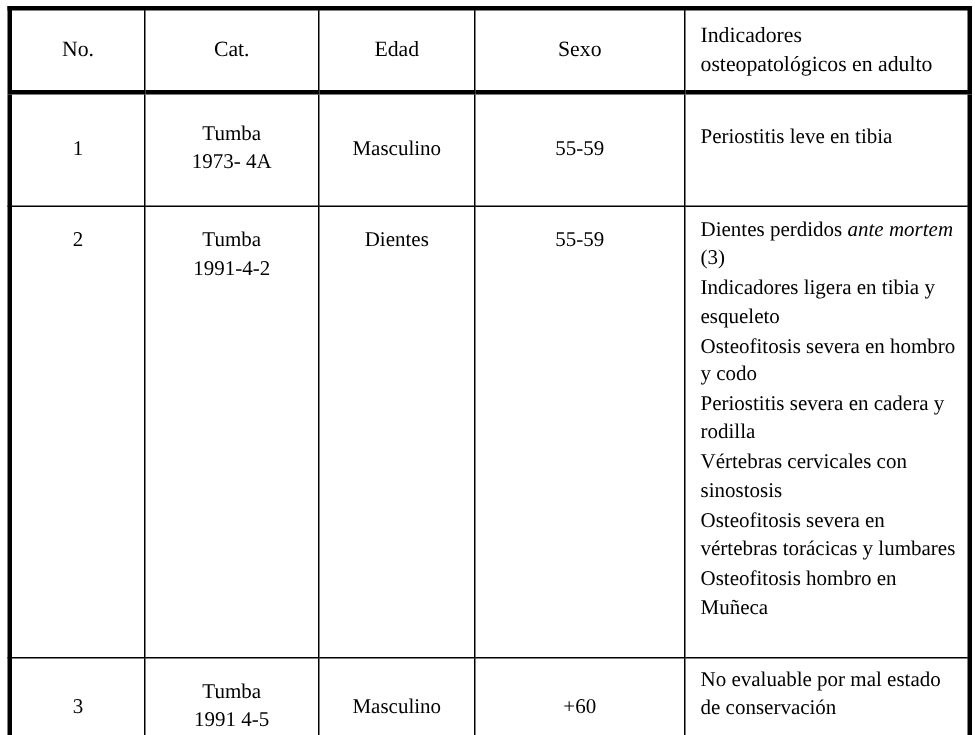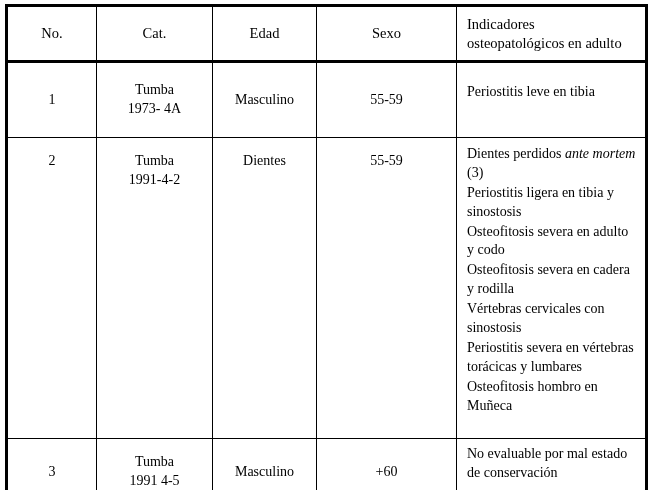--- a/index.html
+++ b/index.html
@@ -90,25 +90,25 @@
         <td class="cell-ind">Periostitis leve en tibia</td>
       </tr>
       <tr class="row row-2">
         <td class="cell-center">2</td>
         <td class="cell-center">Tumba
 1991-4-2</td>
         <td class="cell-center">Dientes</td>
         <td class="cell-center">55-59</td>
         <td class="cell-ind">
           <div class="ind-item"><span>Dientes perdidos </span><span class="italic">ante mortem</span><span>  (3)</span></div>
-          <div class="ind-item">Periostitis ligera en tibia y sinostosis</div>
-          <div class="ind-item">Osteofitosis  severa en adulto y codo</div>
-          <div class="ind-item">Osteofitosis  severa en cadera y rodilla</div>
+          <div class="ind-item">Indicadores ligera en tibia y esqueleto</div>
+          <div class="ind-item">Osteofitosis  severa en hombro y codo</div>
+          <div class="ind-item">Periostitis  severa en cadera y rodilla</div>
           <div class="ind-item">Vértebras cervicales con sinostosis</div>
-          <div class="ind-item">Periostitis  severa en vértebras torácicas y lumbares</div>
+          <div class="ind-item">Osteofitosis  severa en vértebras torácicas y lumbares</div>
           <div class="ind-item">Osteofitosis hombro en Muñeca</div>
         </td>
       </tr>
       <tr class="row row-3">
         <td class="cell-center">3</td>
         <td class="cell-center">Tumba
 1991 4-5</td>
         <td class="cell-center">Masculino</td>
         <td class="cell-center">+60</td>
         <td class="cell-ind">No evaluable por mal estado de conservación</td>

